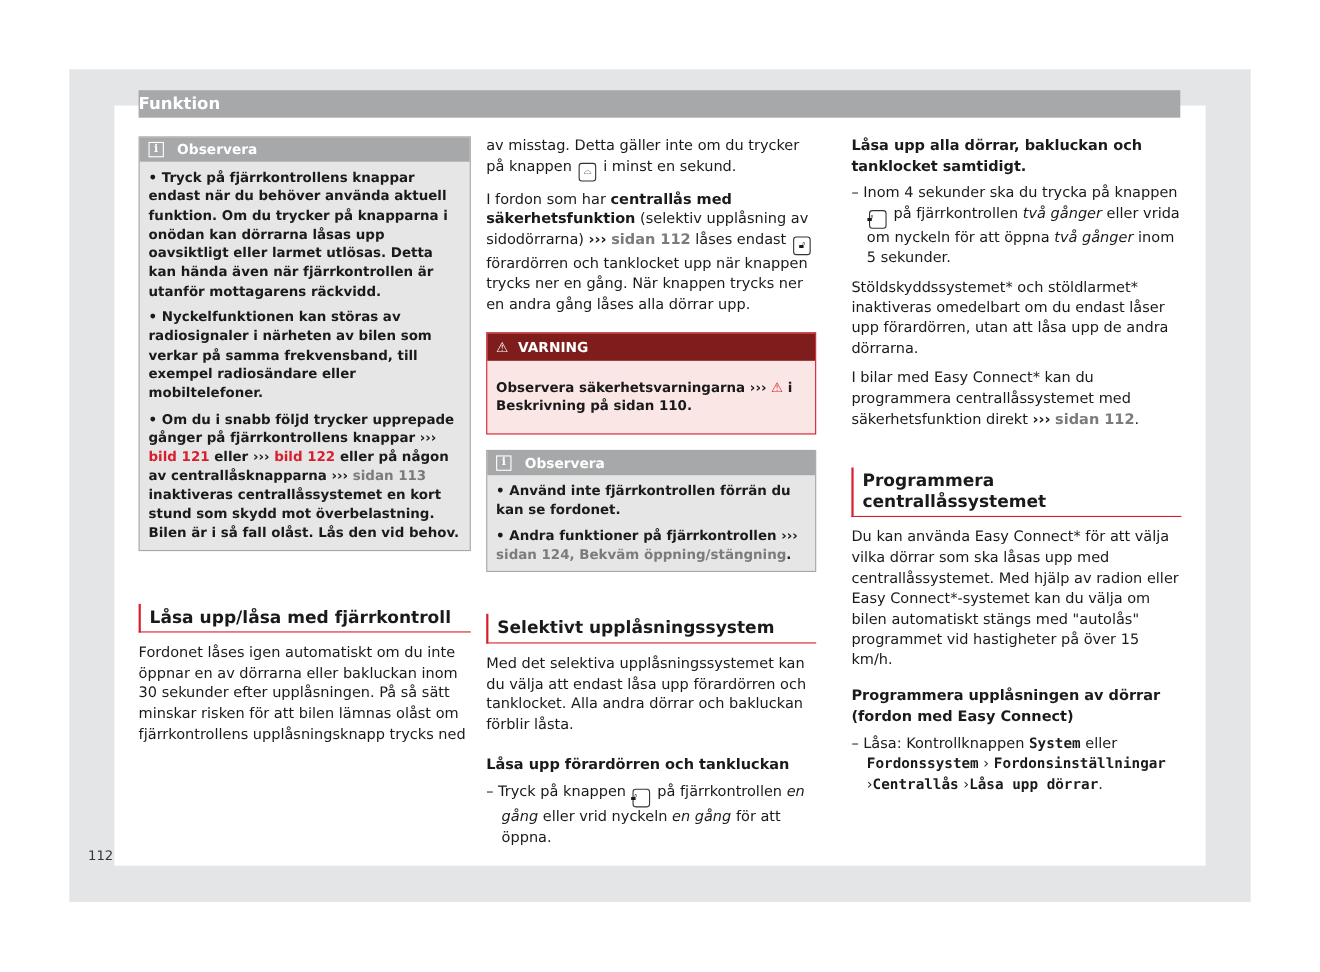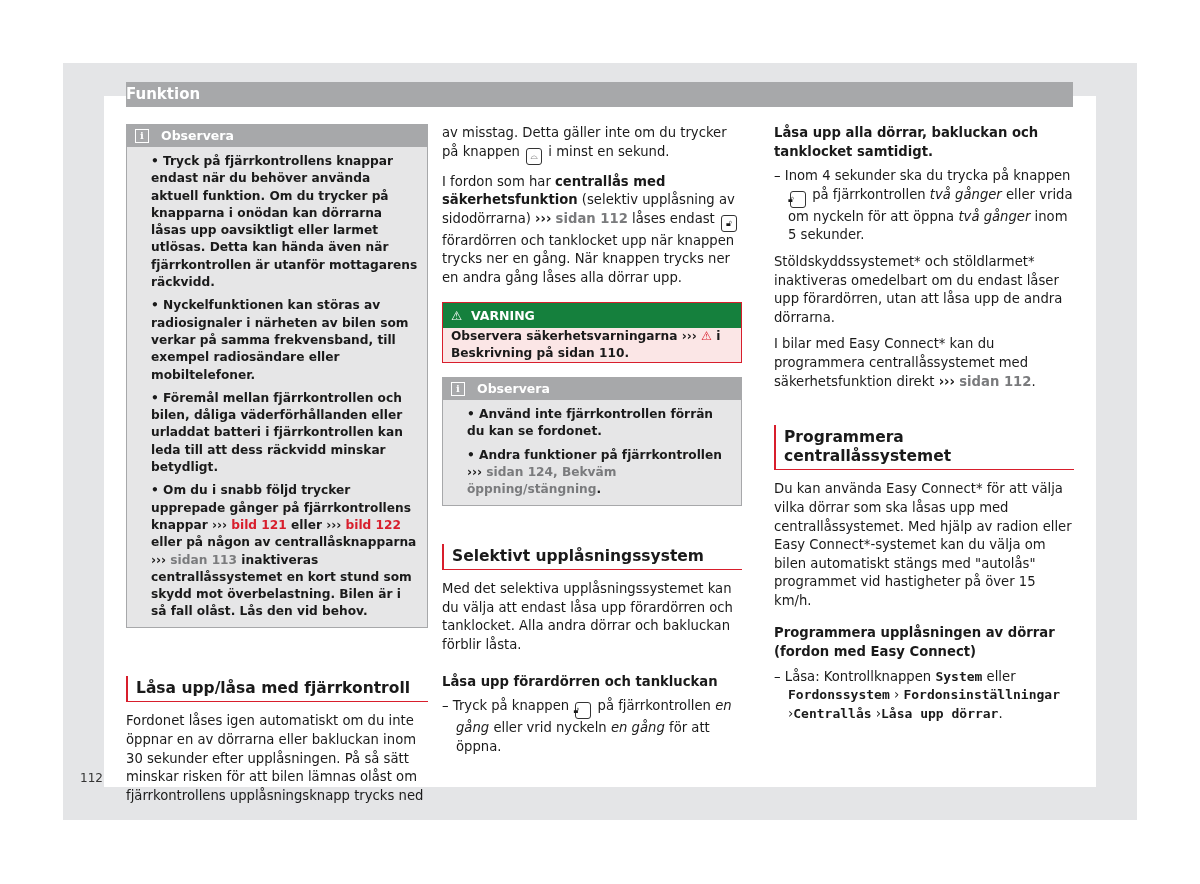--- a/index.html
+++ b/index.html
@@ -8,26 +8,26 @@
   .page { position:absolute; left:104px; top:96px; width:992px; height:691px; background:#ffffff; }
   .header-bar { position:absolute; left:126px; top:82px; width:947px; height:25px; background:#a7a8aa; color:#ffffff; font-weight:bold; font-size:15px; line-height:25px; }
   .col { position:absolute; top:124px; font-size:13.2px; line-height:18.6px; }
   .col1 { left:126px; width:302px; }
   .col2 { left:442px; width:300px; }
   .col3 { left:774px; width:300px; }
   p { margin:0 0 8px 0; }
   .note { background:#e6e6e7; border:1px solid #a7a8aa; margin-bottom:10px; }
   .note-head { background:#a7a8aa; color:#fff; font-weight:bold; font-size:12.5px; height:22px; line-height:22px; padding-left:8px; display:flex; align-items:center; }
   .info-icon { display:inline-block; width:12px; height:12px; border:1.5px solid #fff; color:#fff; font-size:10px; line-height:12px; text-align:center; margin-right:12px; font-weight:bold; font-family:"DejaVu Serif", serif; }
-  .note-body { padding:6px 8px 6px 24px; font-weight:bold; font-size:12.2px; line-height:17.3px; }
+  .note-body { padding:6px 8px 6px 8px; font-weight:bold; font-size:12.2px; line-height:17.3px; }
   .note-body p { margin:0 0 6px 0; }
   .note-body p:last-child { margin-bottom:0; }
   .warn { background:#fbe6e6; border:1px solid #d81e2c; margin-bottom:14px; }
-  .warn-head { background:#15803d; color:#fff; font-weight:bold; font-size:12.5px; height:25px; line-height:25px; padding-left:8px; }
-  .warn-body { padding:0 8px; font-weight:bold; font-size:12.2px; line-height:17.3px; }
+  .warn-head { background:#7f1d1d; color:#fff; font-weight:bold; font-size:12.5px; height:25px; line-height:25px; padding-left:8px; }
+  .warn-body { padding:16px 8px; font-weight:bold; font-size:12.2px; line-height:17.3px; }
   .red { color:#d81e2c; }
   .gray { color:#7a7b7d; }
   .arrow { font-weight:bold; }
   .section-title { border-left:2px solid #d81e2c; border-bottom:1.5px solid #d81e2c; padding:3px 0 4px 8px; font-weight:bold; font-size:15.5px; margin:0 0 10px 0; }
   .sub { font-weight:bold; margin:0 0 6px 0; }
   .dash { padding-left:14px; text-indent:-14px; }
   .keybox { display:inline-block; width:14px; height:15px; border:1.3px solid #333; border-radius:3px; vertical-align:-3px; font-size:9px; line-height:15px; text-align:center; margin:0 2px; }
   .mono { font-family:"DejaVu Sans Mono", monospace; font-weight:bold; font-size:13px; }
   .pagenum { position:absolute; left:80px; top:771px; font-size:12px; color:#333; }
   .book { display:inline-block; width:22px; height:14px; vertical-align:-2px; }
@@ -41,21 +41,20 @@
 
 <div class="col col1">
   <div class="note">
     <div class="note-head">
       <span class="info-icon">i</span>
       <span>Observera</span>
     </div>
     <div class="note-body">
       <p>• Tryck på fjärrkontrollens knappar endast när du behöver använda aktuell funktion. Om du trycker på knapparna i onödan kan dörrarna låsas upp oavsiktligt eller larmet utlösas. Detta kan hända även när fjärrkontrollen är utanför mottagarens räckvidd.</p>
       <p>• Nyckelfunktionen kan störas av radiosignaler i närheten av bilen som verkar på samma frekvensband, till exempel radiosändare eller mobiltelefoner.</p>
-      <p>• Föremål mellan fjärrkontrollen och bilen, dåliga väderförhållanden eller urladdat batteri i fjärrkontrollen kan leda till att dess räckvidd minskar betydligt.</p>
       <p>
         <span>• Om du i snabb följd trycker upprepade gånger på fjärrkontrollens knappar</span>
         <span class="arrow">›››</span>
         <span class="red">bild 121</span>
         <span>eller</span>
         <span class="arrow">›››</span>
         <span class="red">bild 122</span>
         <span>eller på någon av centrallåsknapparna</span>
         <span class="arrow">›››</span>
         <span class="gray">sidan 113</span>

